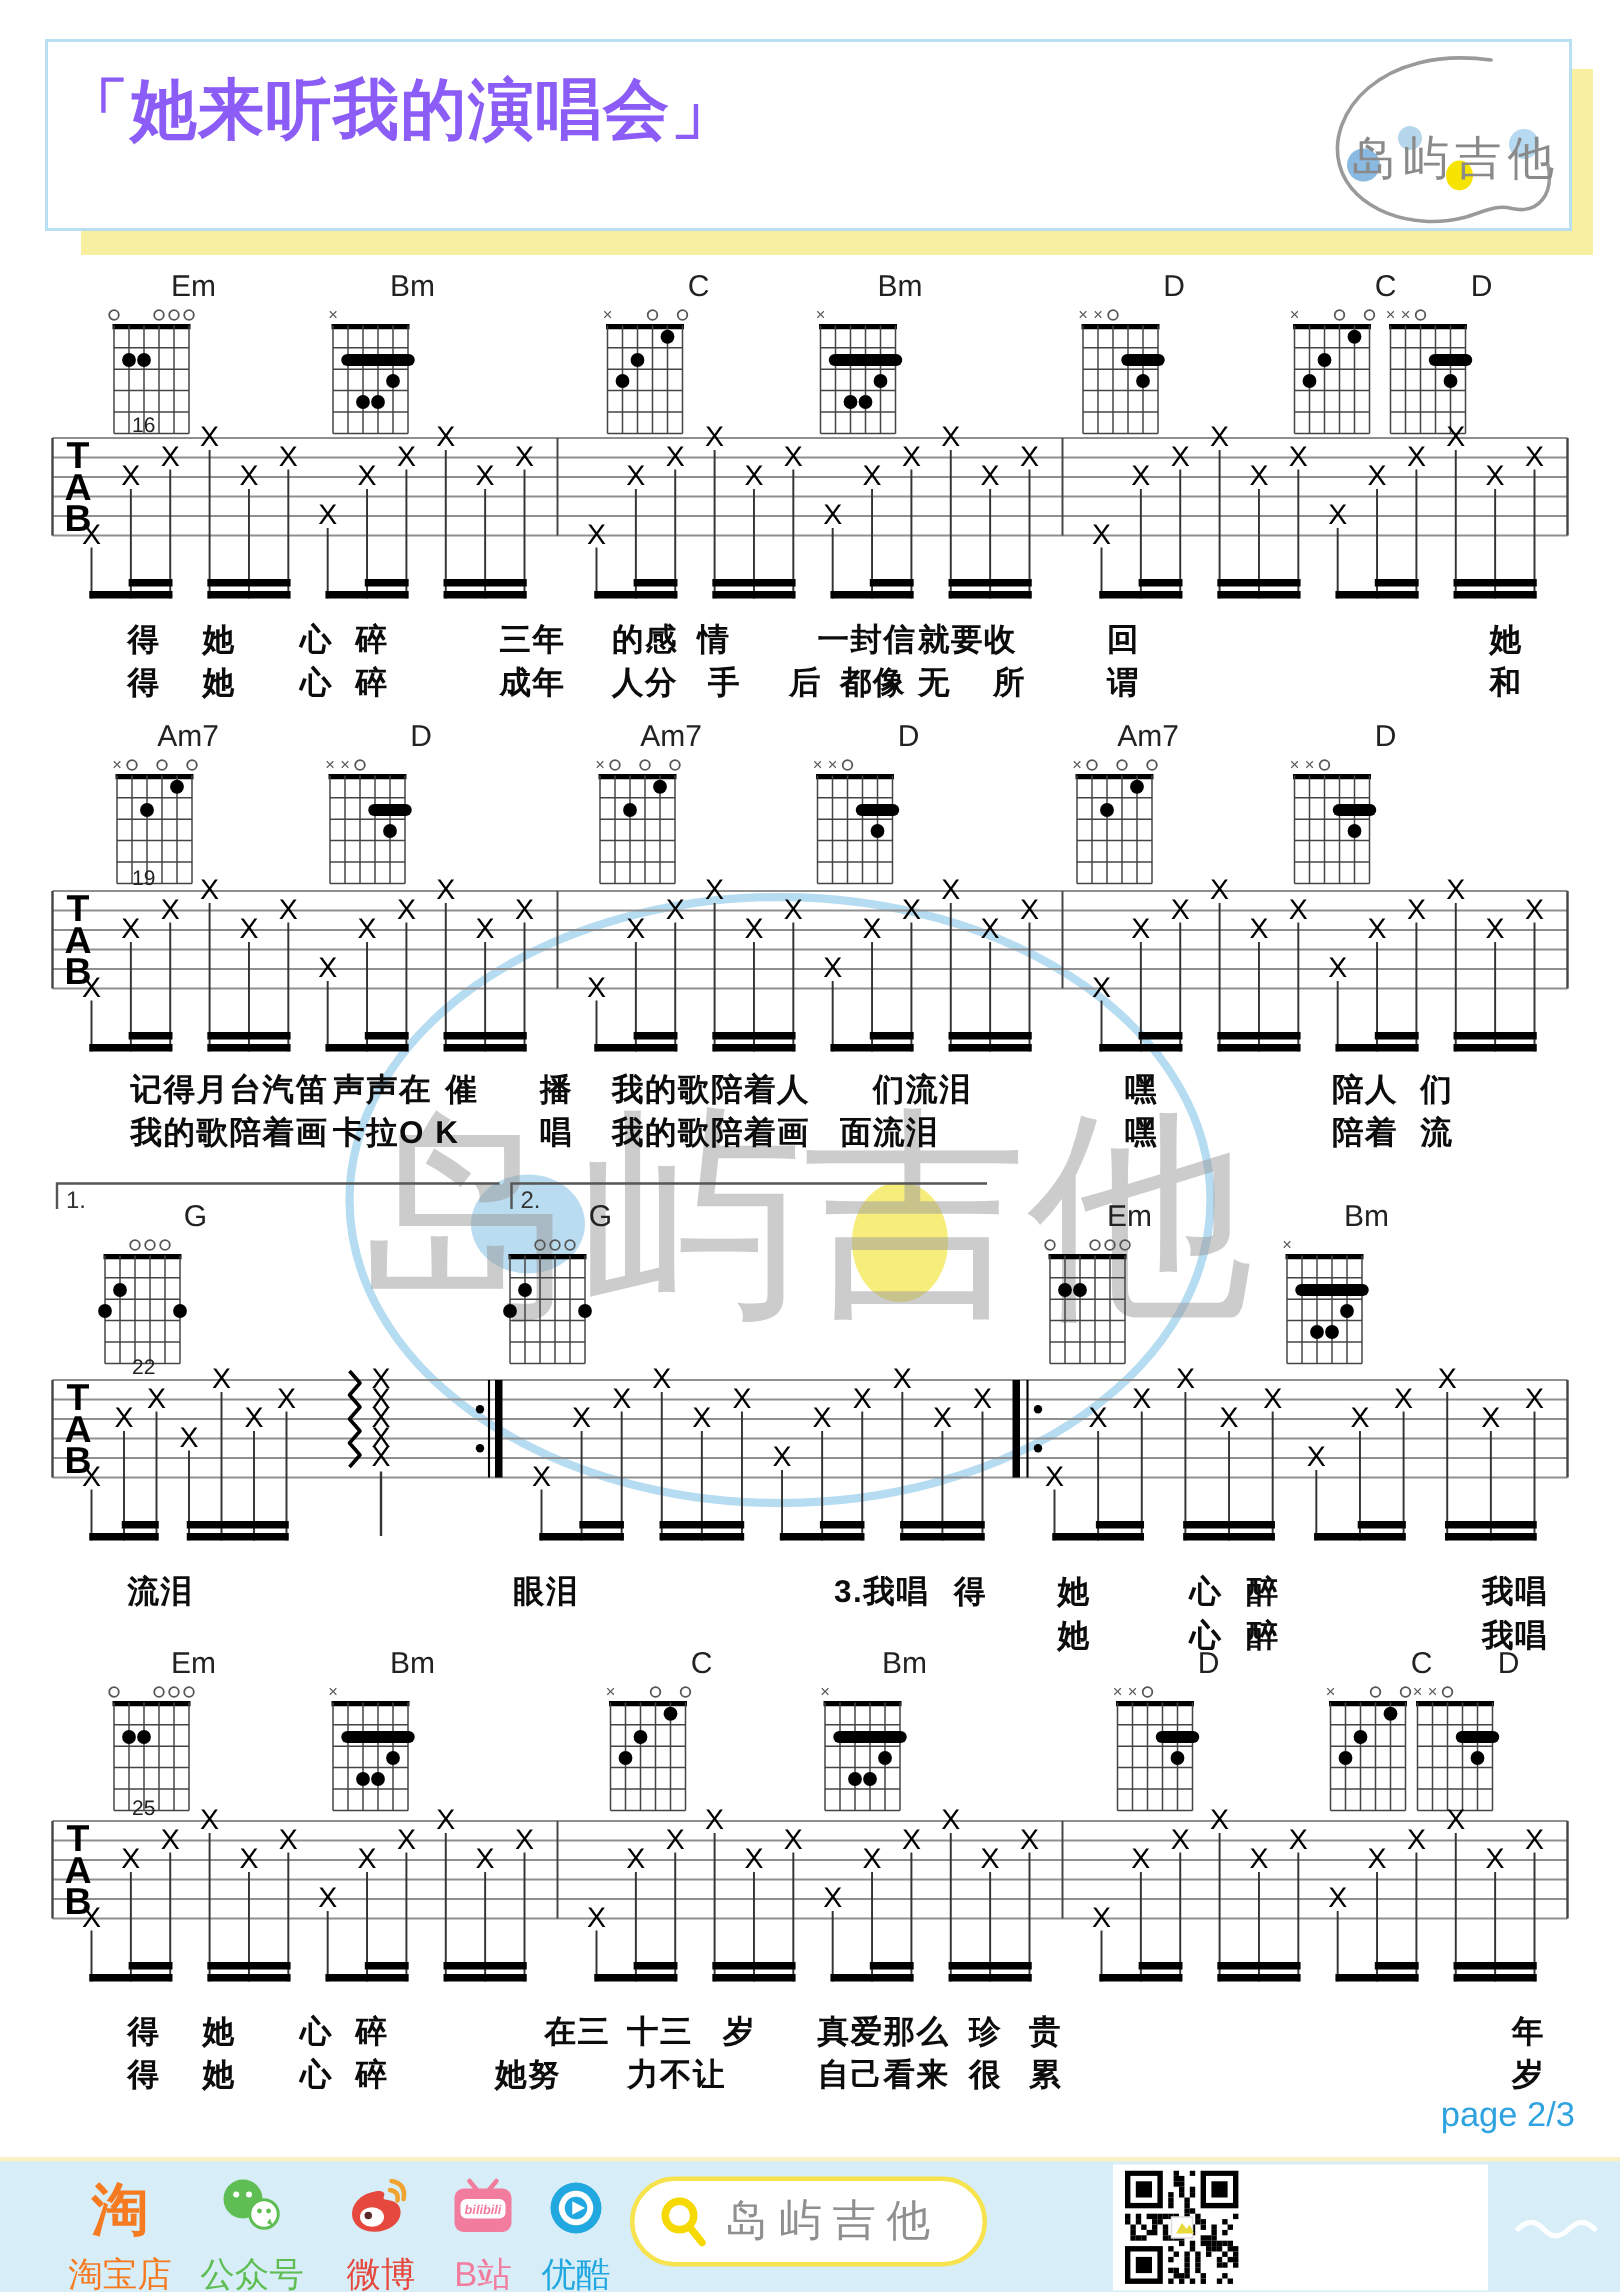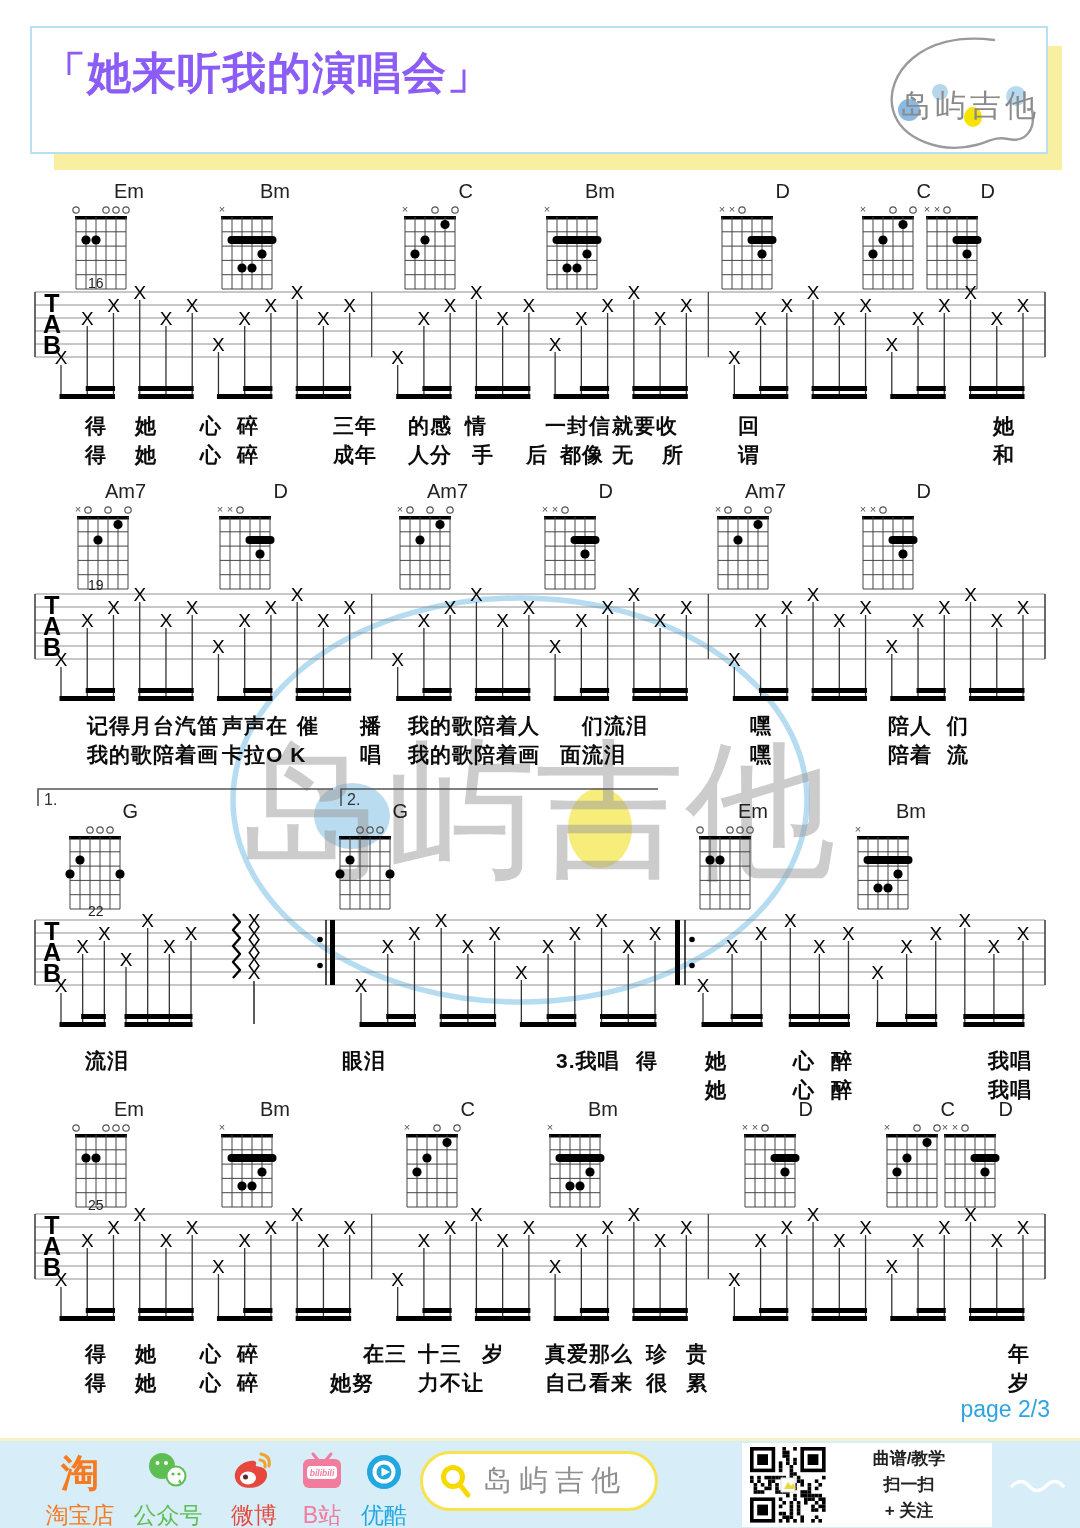--- a/index.html
+++ b/index.html
@@ -1219,23 +1219,18 @@
           <rect x="7.2" y="7.2" width="10.8" height="10.8" fill="#000"></rect>
           <rect x="50.4" y="0" width="25.2" height="25.2" fill="#000"></rect>
           <rect x="54" y="3.6" width="18" height="18" fill="#fff"></rect>
           <rect x="57.6" y="7.2" width="10.8" height="10.8" fill="#000"></rect>
           <rect x="0" y="50.4" width="25.2" height="25.2" fill="#000"></rect>
           <rect x="3.6" y="54" width="18" height="18" fill="#fff"></rect>
           <rect x="7.2" y="57.6" width="10.8" height="10.8" fill="#000"></rect>
           <rect x="31" y="31" width="14" height="14" fill="#fff" stroke="#ddd"></rect>
           <path d="M34,42 l4,-7 3,4 2,-3 3,6 z" fill="#e8d93c"></path>
         </svg>
-      <div id="qr-captions">
-        <div>曲谱/教学</div>
-        <div>扫一扫</div>
-        <div>+ 关注</div>
-      </div>
     </div>
     <svg class="abs" style="left:1008px;top:32px" width="66" height="24">
       <path d="M4,13 q9,-9 17,0 t17,0 t17,0" stroke="#fff" stroke-width="3.5" fill="none" opacity="0.95" stroke-linecap="round"></path>
     </svg>
   </div>
 </div>
 
 </body></html>

